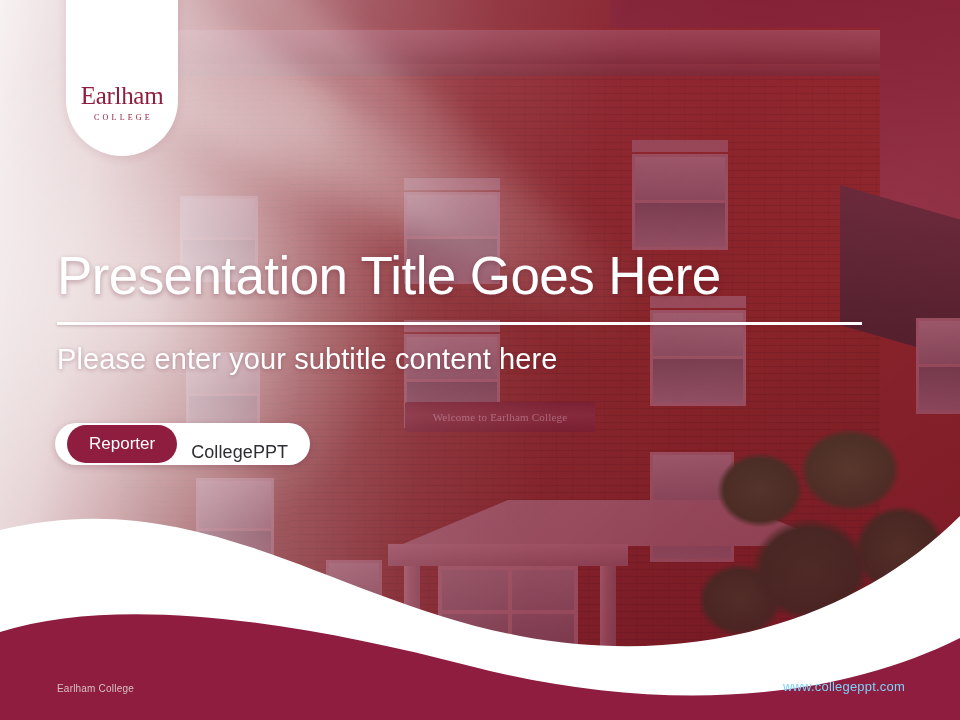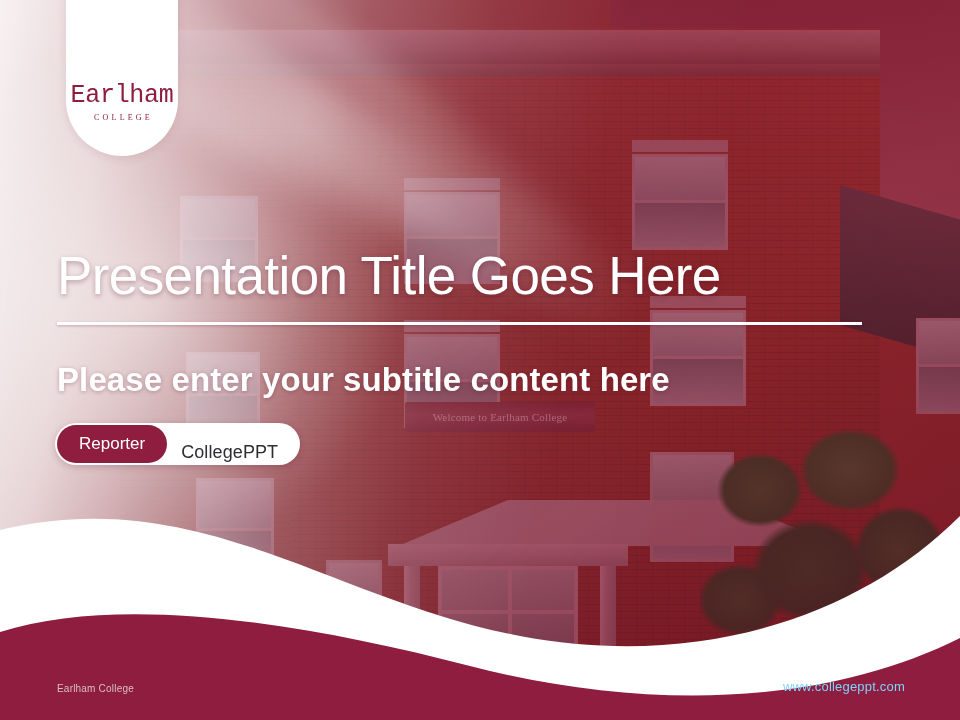--- a/index.html
+++ b/index.html
@@ -189,21 +189,21 @@
     border-radius: 0 0 56px 56px;
     box-shadow: 0 2px 10px rgba(120,40,60,0.12);
     display: flex;
     flex-direction: column;
     align-items: center;
     justify-content: flex-end;
     padding-bottom: 34px;
     box-sizing: border-box;
   }
   .logo-word {
-    font-family: Liberation Mono, monospace;
+    font-family: Liberation Serif, serif;
     font-size: 25px;
     color: #8e1d3f;
     line-height: 1;
     letter-spacing: -0.3px;
   }
   .logo-sub {
     font-family: "Liberation Serif", serif;
     font-size: 8px;
     color: #8e1d3f;
     letter-spacing: 3.2px;
@@ -227,24 +227,24 @@
     white-space: nowrap;
   }
   .rule {
     margin-top: 18px;
     width: 805px;
     height: 3px;
     background: #ffffff;
     box-shadow: 0 1px 3px rgba(90,20,40,0.28);
   }
   .subtitle {
-    margin-top: 36px;
-    font-size: 33px;
+    margin-top: 18px;
+    font-size: 29px;
     color: #ffffff;
-    font-weight: bold;
+    font-weight: normal;
     letter-spacing: 0.1px;
     text-shadow: 0 1px 4px rgba(90,20,40,0.32);
   }
 
   
   .pill {
     position: absolute;
     left: 55px; top: 423px;
     height: 42px;
     background: #ffffff;
@@ -255,21 +255,21 @@
     box-shadow: 0 2px 7px rgba(90,20,40,0.22);
   }
   .pill-chip {
     height: 38px;
     background: #8e1d3f;
     border-radius: 19px;
     display: flex;
     align-items: center;
     justify-content: center;
     padding: 0 22px;
-    margin: 2px 14px 2px 2px;
+    margin: 2px 14px 2px 12px;
   }
   .pill-chip span {
     color: #ffffff;
     font-size: 17px;
   }
   .pill-name {
     color: #2e2e32;
     font-size: 18px;
     letter-spacing: 0.1px;
     margin-top: 16px;

